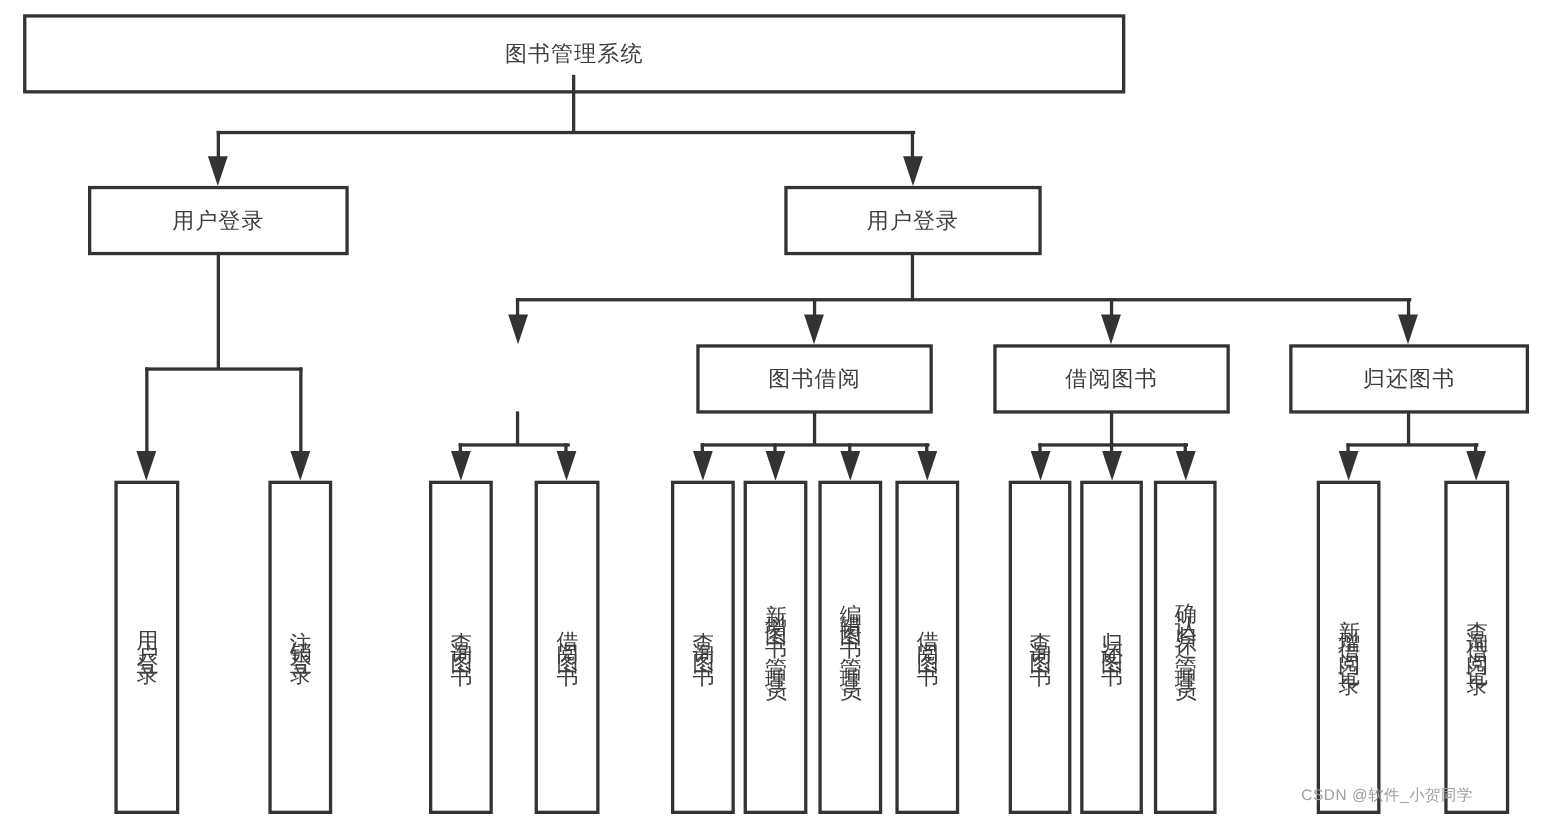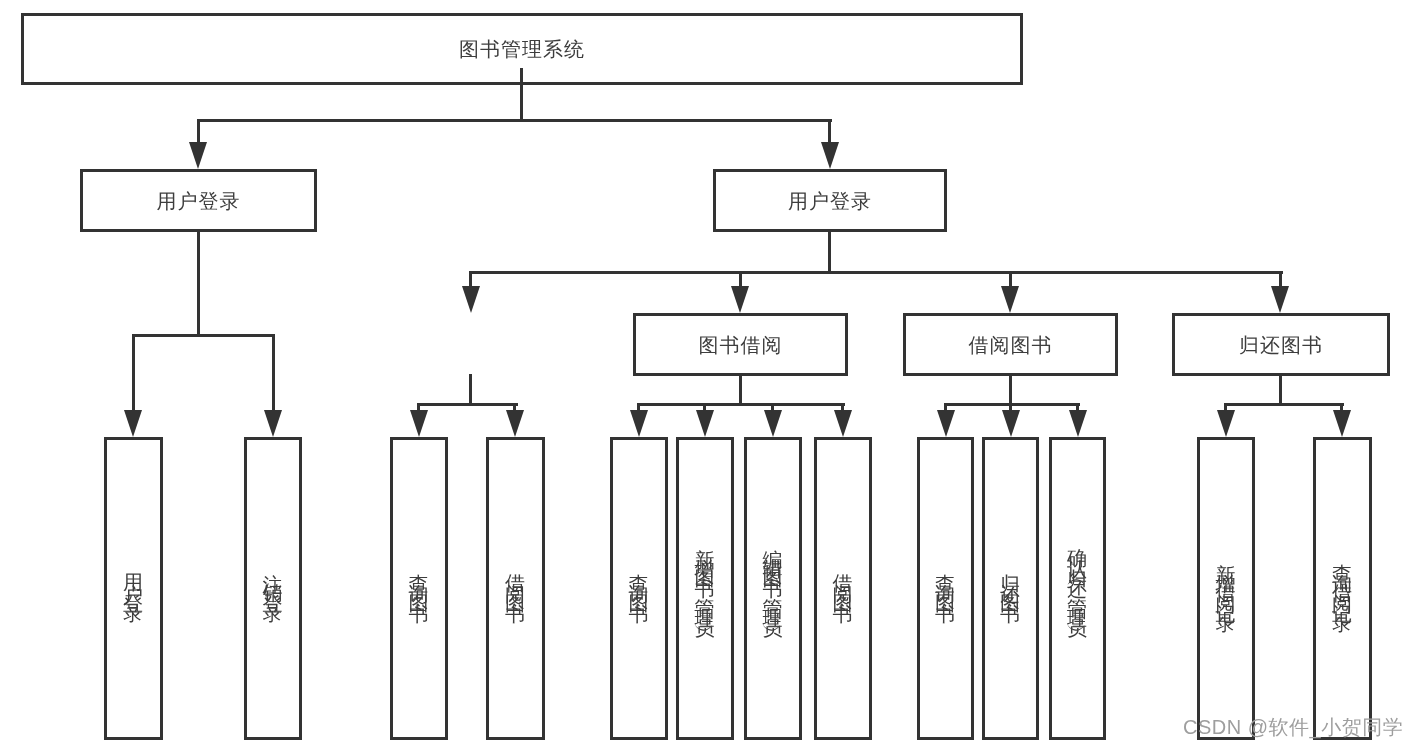--- a/index.html
+++ b/index.html
@@ -30,21 +30,21 @@
   .vline{position:absolute;width:3px;background:var(--line);}
   .hline{position:absolute;height:3px;background:var(--line);}
   .arrow{
     position:absolute;width:0;height:0;
     border-left:9px solid transparent;
     border-right:9px solid transparent;
     border-top:27px solid var(--line);
   }
   .watermark{
     position:absolute;left:1183px;top:714px;z-index:6;
-    font-size:20px;color:var(--wm);letter-spacing:0.5px;white-space:nowrap;
+    font-size:14px;color:var(--wm);letter-spacing:0.5px;white-space:nowrap;
   }
 </style>
 </head>
 <body>
 
 <div class="canvas">
 
   <div class="node" style="left:21px;top:13px;width:1002px;height:72px;">
     <span>图书管理系统</span>
   </div>

